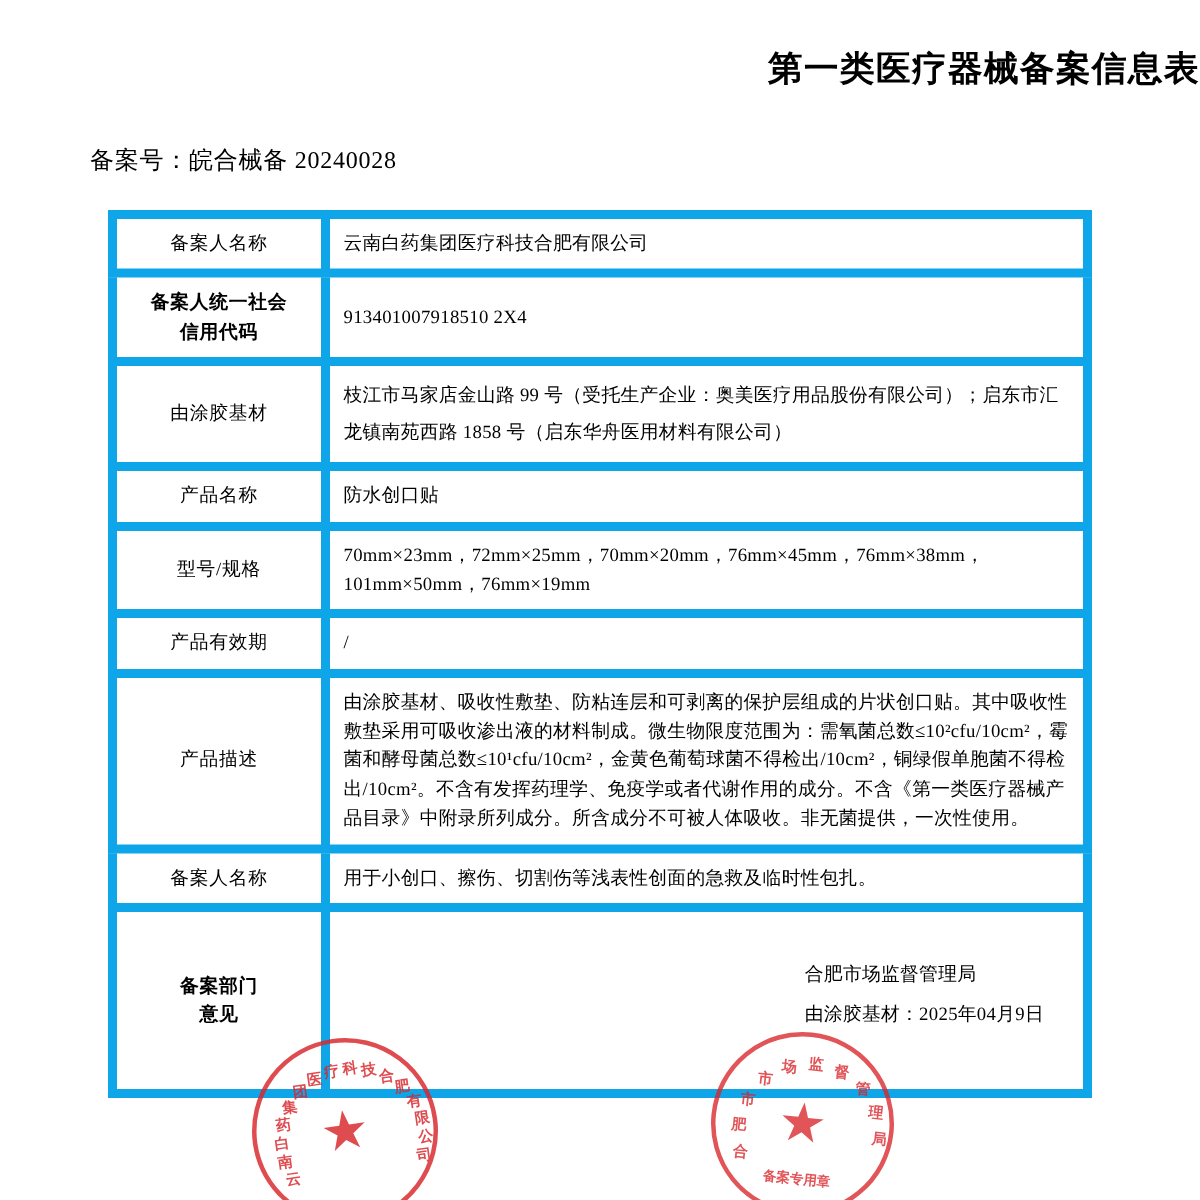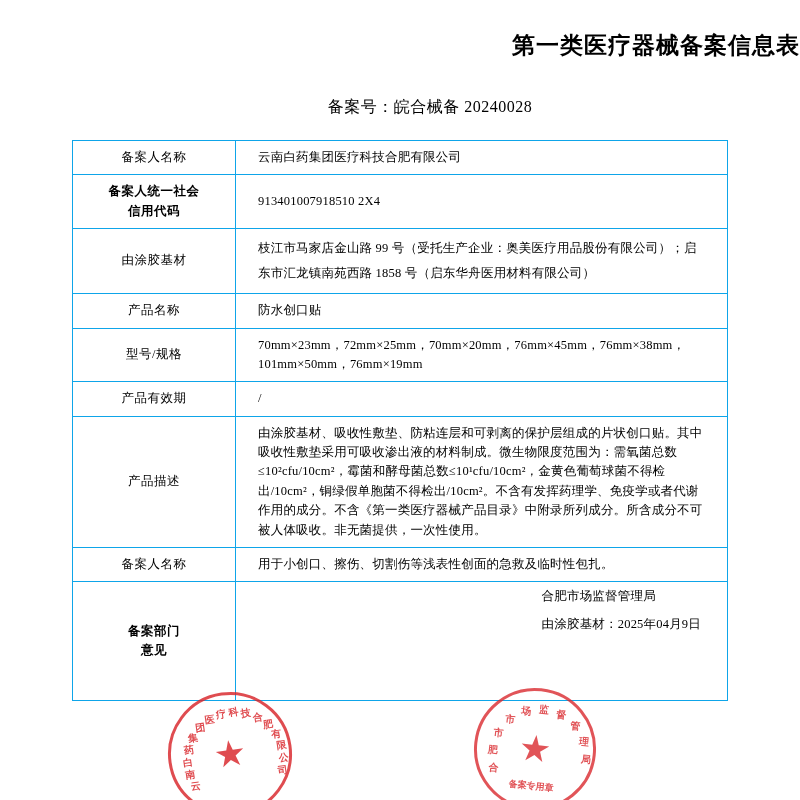--- a/index.html
+++ b/index.html
@@ -23,38 +23,38 @@
   }
   .doc-title {
     text-align: right;
     font-size: 23px;
     font-weight: bold;
     letter-spacing: 1px;
     margin-top: 30px;
     font-family: "Liberation Serif", "DejaVu Serif", serif;
   }
   .record-no {
-    text-align: center;
+    text-align: left;
     font-size: 16px;
     margin-top: 36px;
     margin-left: 60px;
     letter-spacing: 0.5px;
   }
   table.info {
     border-collapse: collapse;
     width: 656px;
     margin: 22px auto 0 auto;
     table-layout: fixed;
   }
   table.info td {
-    border: 1px solid #0ea5e9;
+    border: 6px solid #0ea5e9;
     vertical-align: middle;
     font-size: 12.5px;
     line-height: 1.55;
-    padding: 7px 22px;
+    padding: 7px 9px;
   }
   td.label {
     width: 118px;
     text-align: center;
     font-size: 13px;
     letter-spacing: 0.5px;
   }
   td.value {
     text-align: left;
     font-size: 12px;
@@ -76,21 +76,21 @@
     letter-spacing: 0.3px;
   }
   .sign-cell {
     height: 104px;
     position: relative;
     vertical-align: top;
   }
   .sign-text {
     position: absolute;
     right: 26px;
-    top: 1px;
+    top: 28px;
     text-align: left;
     font-size: 12.5px;
     line-height: 2.2;
   }
   
   .seal {
     position: absolute;
     border-radius: 50%;
     pointer-events: none;
   }

